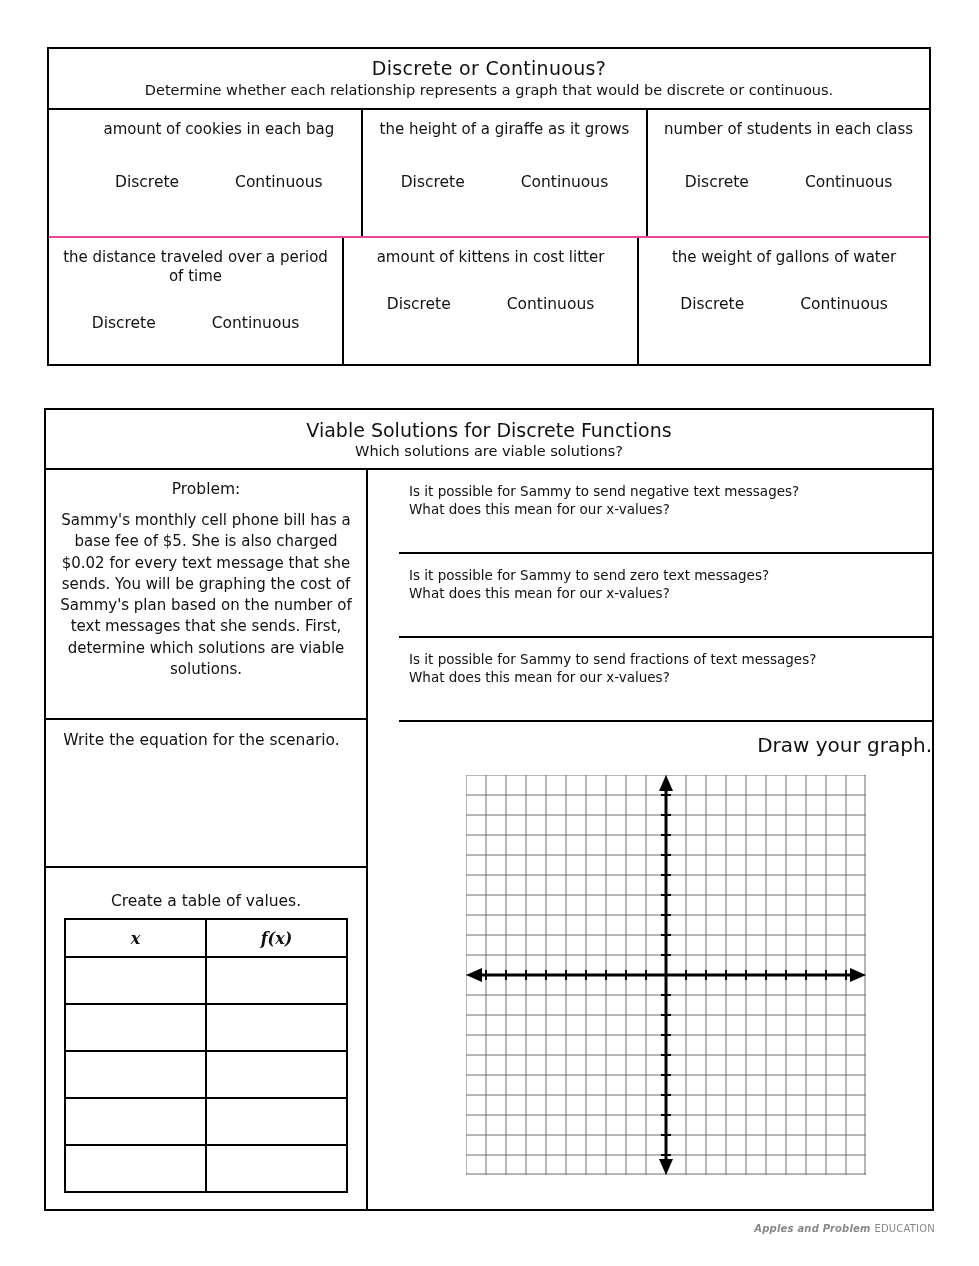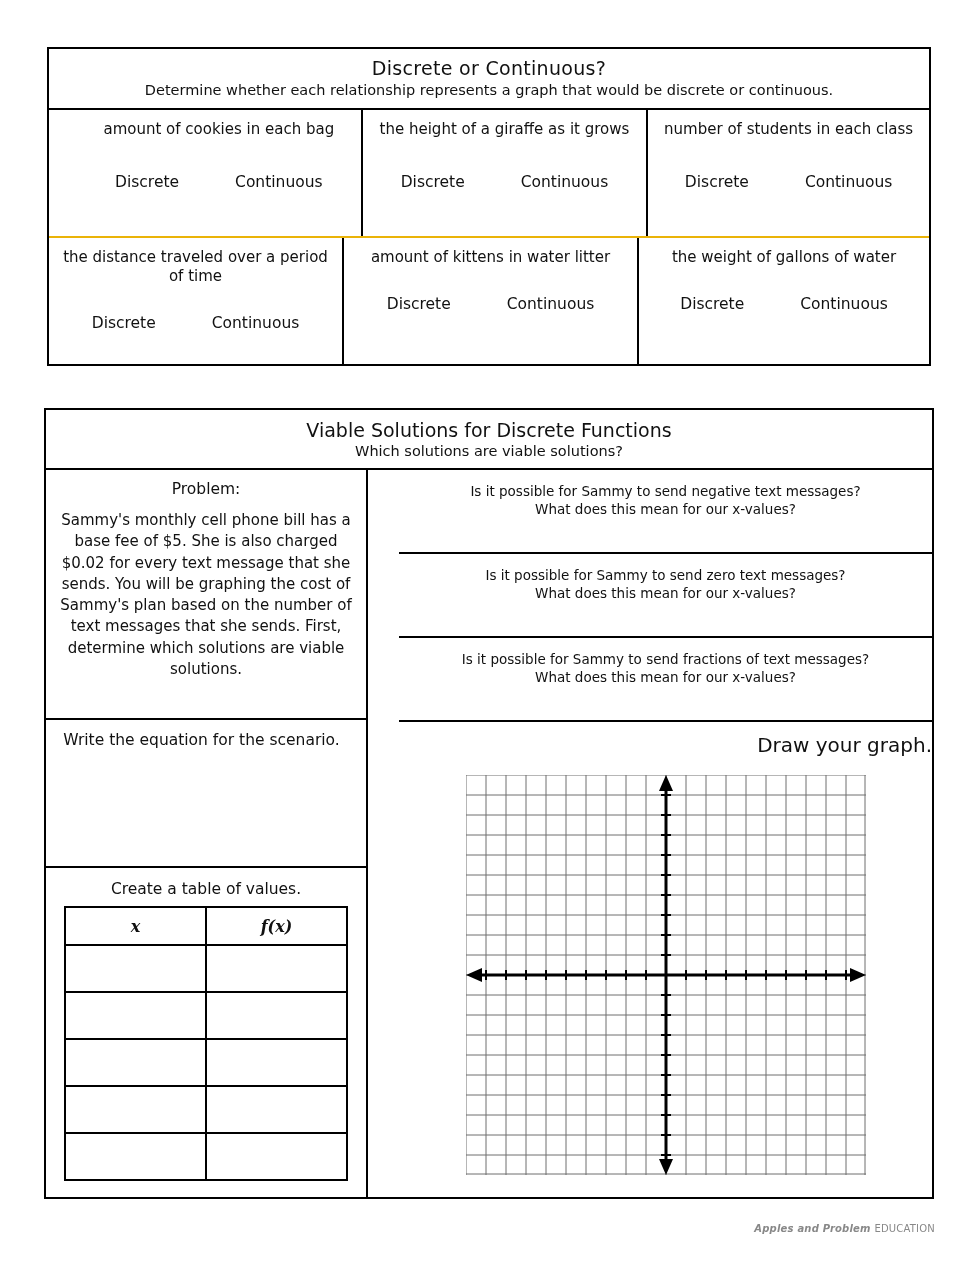--- a/index.html
+++ b/index.html
@@ -44,21 +44,21 @@
     font-size: 14.5px;
     margin-top: 3px;
   }
   .s1-grid {
     display: flex;
     flex-direction: column;
   }
   .s1-row {
     display: flex;
   }
-  .s1-row.first { border-bottom: 2px solid #eab308; padding-left: 28px; }
+  .s1-row.first { border-bottom: 2px solid #ec4899; padding-left: 28px; }
   .s1-cell {
     box-sizing: border-box;
     padding: 10px 8px 0 8px;
     text-align: center;
     position: relative;
   }
   .s1-cell.c1 { width: 295px; border-right: 2px solid #000; height: 126px;}
   .s1-cell.c2 { width: 295px; border-right: 2px solid #000; height: 126px;}
   .s1-cell.c3 { width: 290px; height: 126px;}
   .s1-prompt {
@@ -111,21 +111,21 @@
     margin-bottom: 12px;
   }
   .problem-text {
     text-align: center;
     font-size: 15px;
     line-height: 1.42;
   }
 
   .q-box {
     border-bottom: 2px solid #000;
-    text-align: center;
+    text-align: left;
     box-sizing: border-box;
     padding: 12px 10px 0 10px;
     height: 84px;
     font-size: 13.5px;
     line-height: 1.35;
   }
   .q-box.last { border-bottom: 2px solid #000; height: 84px; }
 
   .eq-box {
     height: 148px;
@@ -136,21 +136,21 @@
     font-size: 15.5px;
   }
   .graph-head {
     text-align: right;
     font-size: 20px;
     padding: 11px 0 0 0;
     margin-left: 8px;
   }
 
   .table-section {
-    padding: 12px 0 16px 0;
+    padding: 24px 0 16px 0;
     text-align: center;
     border-radius: 15px;
   }
   .table-label { font-size: 15.5px; margin-bottom: 8px; }
   table.values {
     border-collapse: collapse;
     margin: 0 auto;
     width: 284px;
   }
   table.values th, table.values td {
@@ -218,21 +218,21 @@
       </div>
       <div class="s1-row second">
         <div class="s1-cell c1">
           <div class="s1-prompt">the distance traveled over a period of time</div>
           <div class="s1-choices">
             <span>Discrete</span>
             <span>Continuous</span>
           </div>
         </div>
         <div class="s1-cell c2">
-          <div class="s1-prompt">amount of kittens in water litter</div>
+          <div class="s1-prompt">amount of kittens in cost litter</div>
           <div class="s1-choices">
             <span>Discrete</span>
             <span>Continuous</span>
           </div>
         </div>
         <div class="s1-cell c3">
           <div class="s1-prompt">the weight of gallons of water</div>
           <div class="s1-choices">
             <span>Discrete</span>
             <span>Continuous</span>

